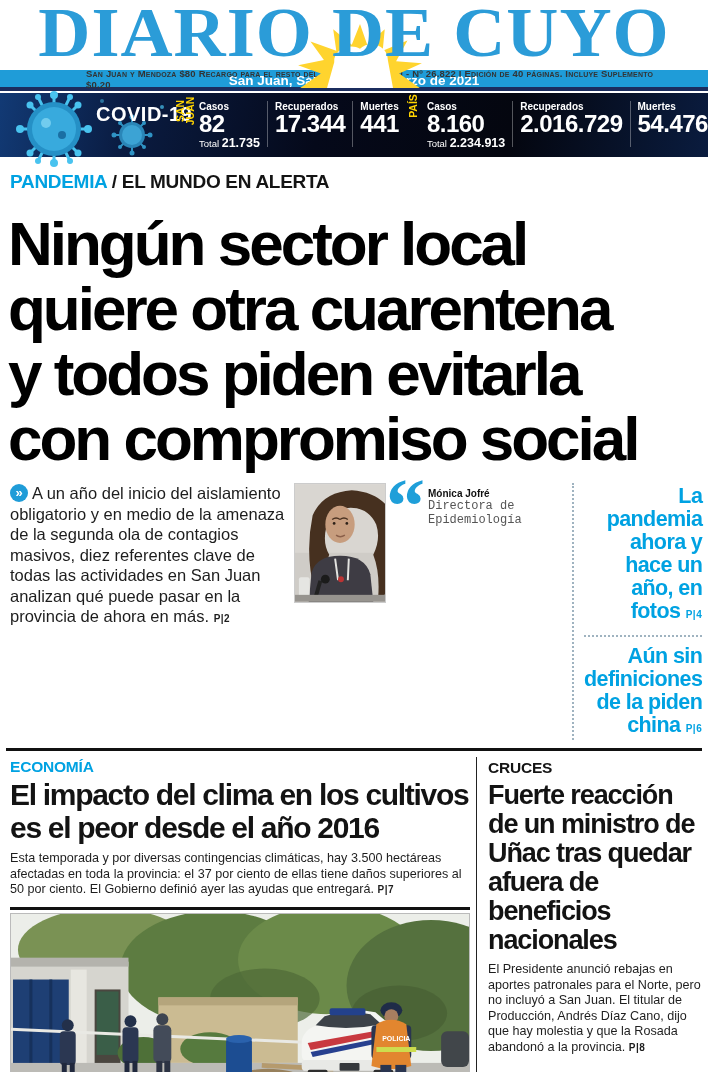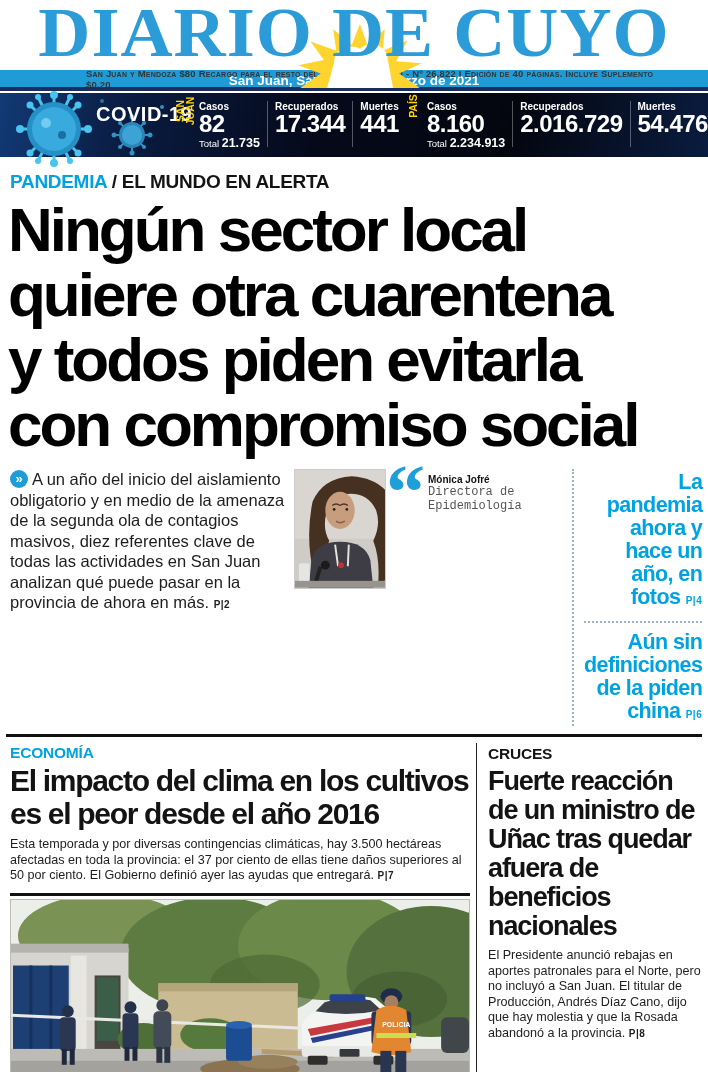--- a/index.html
+++ b/index.html
@@ -28,21 +28,21 @@
   .region { transform:rotate(-90deg); color:#ffd400; font-weight:bold; font-size:10.5px; line-height:10px;
     width:44px; text-align:center; white-space:normal; }
   .stat { padding:0 5px; flex:none; }
   .stat .lbl { font-size:10px; font-weight:bold; }
   .stat .num { font-size:24px; font-weight:bold; line-height:23px; letter-spacing:-.5px; }
   .stat .total { font-size:9.5px; margin-top:1px; }
   .stat .total b { font-size:12.5px; }
   .sdiv { width:1px; height:46px; background:rgba(255,255,255,.32); flex:none; margin:0 2px; }
 
   
-  .kicker-row { margin:14px 0 4px 10px; font-size:19px; font-weight:bold; letter-spacing:-.3px; }
+  .kicker-row { margin:14px 0 18px 10px; font-size:19px; font-weight:bold; letter-spacing:-.3px; }
   .kicker-cyan { color:#00a2e2; }
   .headline { margin:3px 6px 0 8px; font-weight:bold; color:#000000; font-size:62px; line-height:65px;
     letter-spacing:-3px; transform:scaleX(1.0); transform-origin:left; white-space:nowrap; }
   .lead-row { display:flex; margin:12px 10px 8px 10px; }
   .lead-sum { width:276px; font-size:16.5px; line-height:20.5px; color:#1d1d1d; flex:none; }
   .chevrons-icon { display:inline-block; width:18px; height:18px; border-radius:50%; background:#1f9cd8;
     color:#fff; font-size:13px; font-weight:bold; text-align:center; line-height:17px; vertical-align:2px; margin-right:4px; }
   .page-ref { font-size:10px; font-weight:bold; letter-spacing:.5px; }
   .jofre { width:92px; height:120px; flex:none; margin-left:8px; border:1px solid #ccc; }
   .quote-block { width:132px; flex:none; position:relative; margin-left:42px; font-family:"Liberation Serif", serif; }

